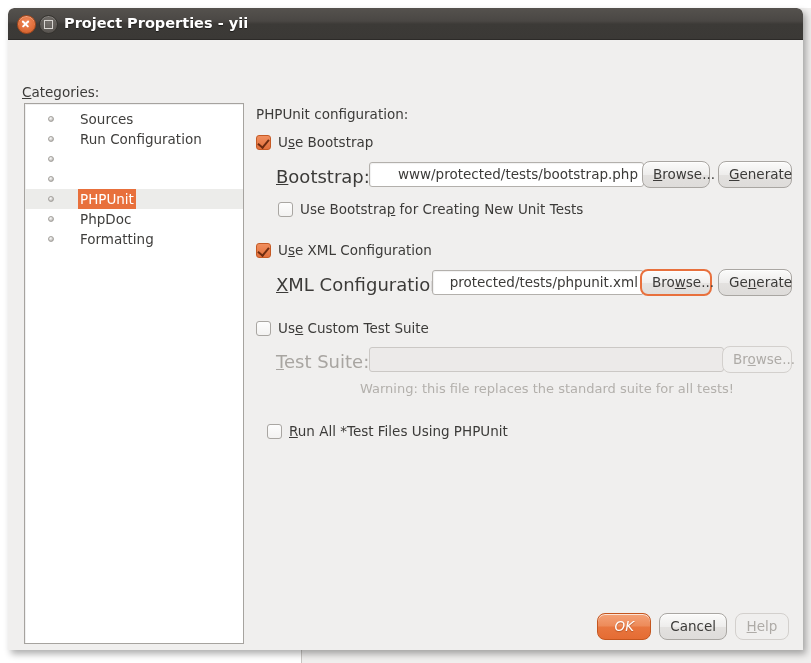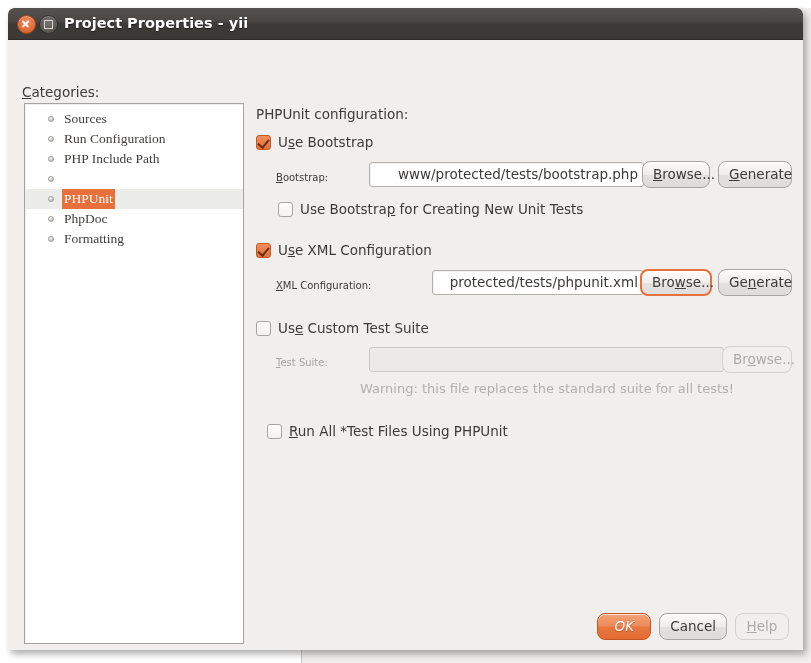--- a/index.html
+++ b/index.html
@@ -162,23 +162,22 @@
     left: 23px;
     top: 7px;
     width: 6px;
     height: 6px;
     border-radius: 50%;
     background: radial-gradient(circle at 35% 30%, #ffffff 0%, #cfcdca 55%, #9d9a96 100%);
     border: 1px solid #a5a29e;
     box-sizing: border-box;
   }
   .tree-text {
-    margin-left: 14px;
+    margin-left: 30px;
     padding: 0 2px;
-    font-family: Liberation Serif, serif;
   }
   .tree-item.selected .tree-text {
     background: #e8703c;
     color: #ffffff;
   }
 
   
   .pane-title {
     position: absolute;
     left: 248px;
@@ -221,21 +220,21 @@
   }
   .chk-label {
     font-size: 13.5px;
     color: #3c3b39;
     margin-left: 7px;
   }
 
   .mn { text-decoration: underline; }
 
   .field-label {
-    font-size: 10px;
+    font-size: 18px;
     color: #3c3b39;
     white-space: nowrap;
   }
   .field-label.disabled { color: #a8a5a1; }
 
   .textfield {
     box-sizing: border-box;
     height: 25px;
     background: #ffffff;
     border: 1px solid #b3b0ac;
@@ -329,21 +328,20 @@
         <div class="tree-item" style="margin-top:5px;">
           <span class="bullet"></span>
           <span class="tree-text">Sources</span>
         </div>
         <div class="tree-item">
           <span class="bullet"></span>
           <span class="tree-text">Run Configuration</span>
         </div>
         <div class="tree-item">
           <span class="bullet"></span>
-          <span class="tree-text">PHP Include Path</span>
         </div>
         <div class="tree-item">
           <span class="bullet"></span>
         </div>
         <div class="tree-item selected">
           <span class="bullet"></span>
           <span class="tree-text">PHPUnit</span>
         </div>
         <div class="tree-item">
           <span class="bullet"></span>

